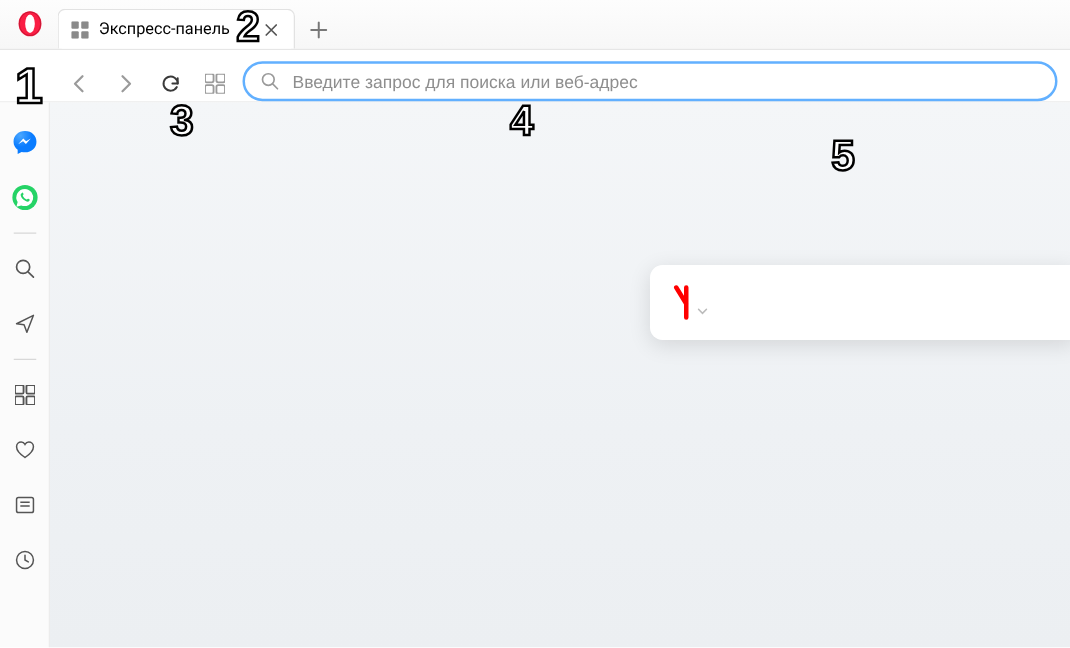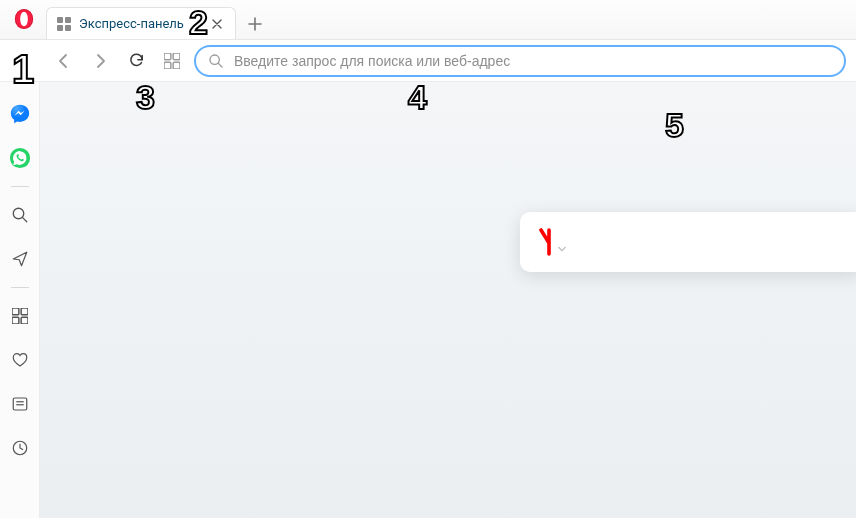--- a/index.html
+++ b/index.html
@@ -3,27 +3,27 @@
 <meta charset="utf-8">
 <style>
   * { box-sizing: border-box; margin: 0; padding: 0; }
   html, body { width: 856px; height: 518px; overflow: hidden; font-family: -apple-system, BlinkMacSystemFont, "Segoe UI", Roboto, Arial, sans-serif; background: #fff; }
 
   .window { display: flex; flex-direction: column; width: 856px; height: 518px; position: relative; }
 
   
   .titlebar { height: 40px; background: linear-gradient(#fdfdfd,#f7f7f7); display: flex; align-items: flex-end; padding-left: 4px; border-bottom: 1px solid #e6e6e6; }
   .opera-logo { width: 28px; height: 28px; margin: 0 8px 6px 6px; display:flex; align-items:center; justify-content:center; }
-  .tab { height: 32px; background: #fff; border: 1px solid #e2e2e2; border-bottom: none; border-radius: 6px 6px 0 0; display: flex; align-items: center; padding: 0 10px; gap: 8px; min-width: 190px; font-size: 13px; color: #0c4a6e; position: relative; }
+  .tab { height: 32px; background: #fff; border: 1px solid #e2e2e2; border-bottom: none; border-radius: 6px 6px 0 0; display: flex; align-items: center; padding: 0 10px; gap: 8px; min-width: 190px; font-size: 13px; color: #000000; position: relative; }
   .tab .sd-icon { color: #8a8a8a; display:flex; }
   .tab .close { margin-left: auto; color:#555; display:flex; align-items:center; justify-content:center; width:16px; height:16px; }
   .newtab { width: 30px; height: 30px; display:flex; align-items:center; justify-content:center; color:#666; margin-left:4px; }
 
   
-  .toolbar { height: 42px; background:#fff; border-bottom:1px solid #ececec; display:flex; align-items:center; padding: 0 10px 0 50px; gap:8px; }
+  .toolbar { height: 42px; background:#fff; border-bottom:1px solid #ececec; display:flex; align-items:flex-end; padding: 0 10px 0 50px; gap:8px; }
   .nav-btn { width:28px; height:28px; display:flex; align-items:center; justify-content:center; color:#9b9b9b; border-radius:4px; }
   .nav-btn.active { color:#3a3a3a; }
   .addressbar { flex:1; height:32px; border:2px solid #62b0ff; border-radius:18px; display:flex; align-items:center; padding:0 12px; gap:10px; background:#fff; }
   .addressbar .search-glyph { color:#9a9a9a; display:flex; }
   .addressbar input { border:none; outline:none; flex:1; font-size:14px; color:#333; background:transparent; }
   .addressbar input::placeholder { color:#8e8e8e; }
 
   
   .bodyarea { flex:1; display:flex; min-height:0; }
   .sidebar { width:40px; background:#fbfbfb; border-right:1px solid #ececec; display:flex; flex-direction:column; align-items:center; padding-top:10px; gap:0; }

